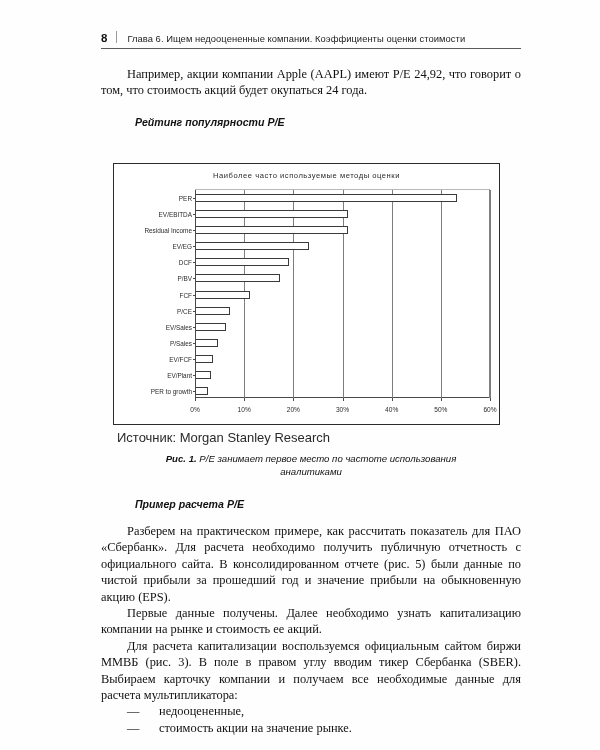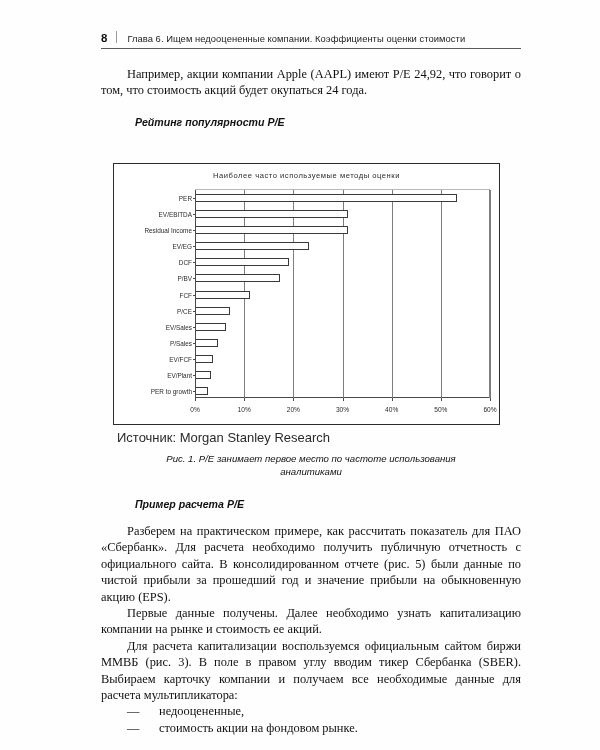--- a/index.html
+++ b/index.html
@@ -188,21 +188,21 @@
     position: absolute;
     left: 101px; top: 452px;
     width: 420px;
     text-align: center;
     font-family: "Liberation Sans", sans-serif;
     font-size: 9.6px;
     font-style: italic;
     line-height: 13px;
     color: #111;
   }
-  .fig-caption .fignum { font-weight: normal; font-style: italic; }
+  .fig-caption .fignum { font-weight: bold; font-style: italic; }
 </style>
 </head>
 <body>
 
 <div class="page">
 
   <div class="runhead">
     <span class="folio">8</span>
     <span class="vrule"></span>
     <span class="rhtext">Глава 6.  Ищем недооцененные компании. Коэффициенты оценки стоимости</span>
@@ -317,17 +317,17 @@
   </div>
 
   <div class="body-col" style="top:490px;">
     <h3 class="subhead">Пример расчета P/E</h3>
     <div class="gap-xs"></div>
     <p class="para">Разберем на практическом примере, как рассчитать показатель для ПАО «Сбербанк». Для расчета необходимо получить публичную отчетность с официального сайта. В консолидированном отчете (рис. 5) были данные по чистой прибыли за прошедший год и значение прибыли на обыкновенную акцию (EPS).</p>
     <p class="para">Первые данные получены. Далее необходимо узнать капитализацию компании на рынке и стоимость ее акций.</p>
     <p class="para">Для расчета капитализации воспользуемся официальным сайтом биржи ММВБ (рис. 3). В поле в правом углу вводим тикер Сбербанка (SBER). Выбираем карточку компании и получаем все необходимые данные для расчета мультипликатора:</p>
     <ul class="dashlist">
       <li><span class="dash">—</span><span class="ltxt">недооцененные,</span></li>
-      <li><span class="dash">—</span><span class="ltxt">стоимость акции на фондовом рынке.</span></li>
+      <li><span class="dash">—</span><span class="ltxt">стоимость акции на значение рынке.</span></li>
     </ul>
   </div>
 
 </div>
 
 </body></html>

